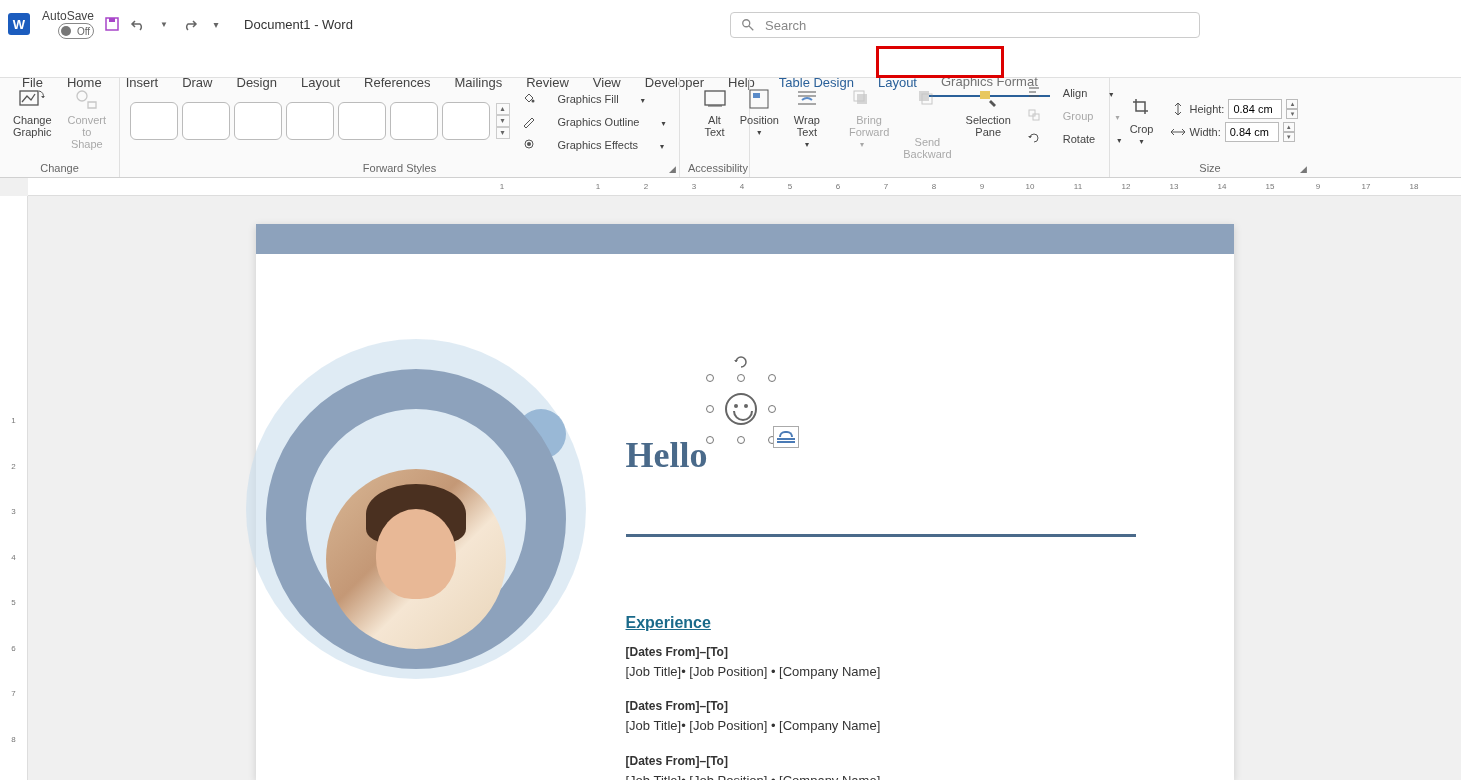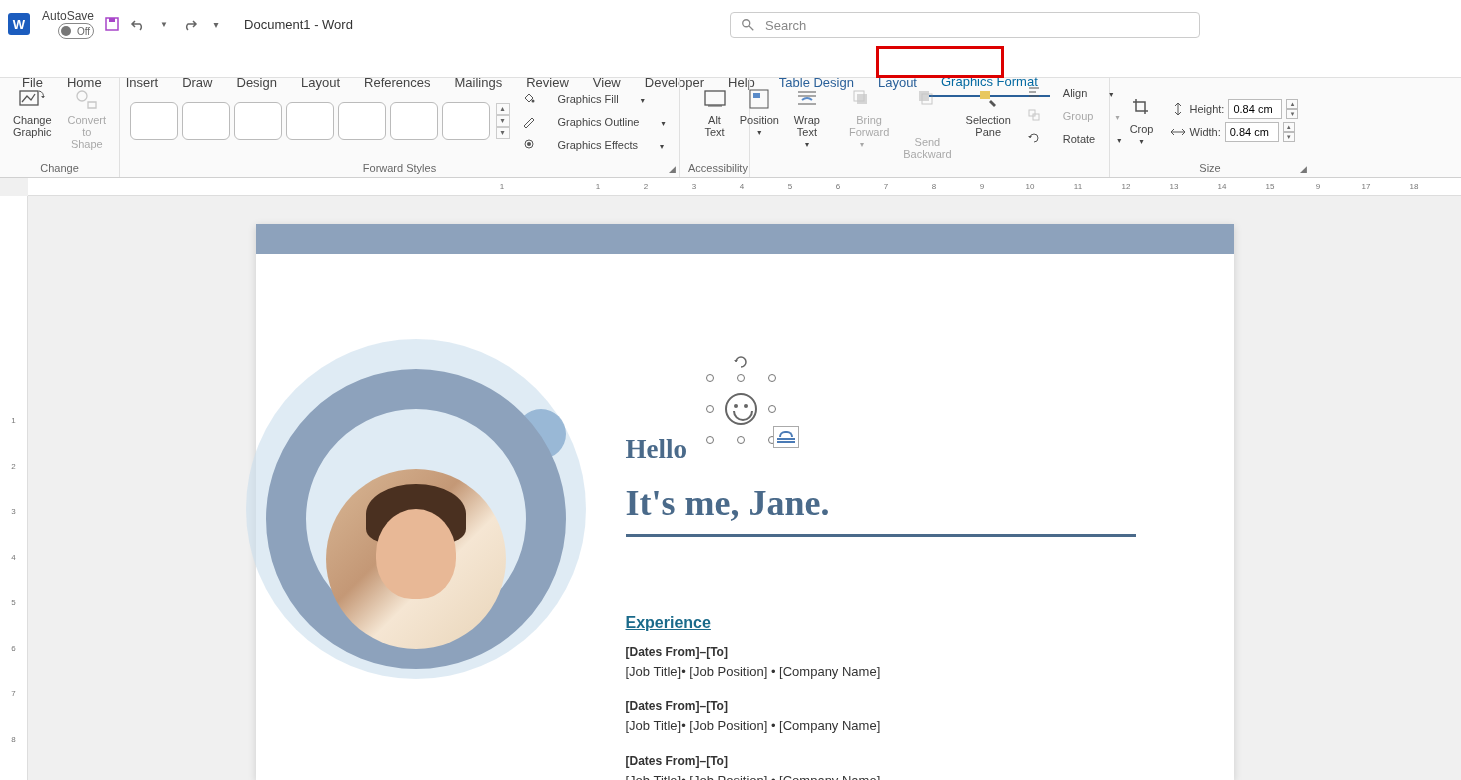--- a/index.html
+++ b/index.html
@@ -13,21 +13,21 @@
 .toggle-pill::before { content:""; width:10px; height:10px; border-radius:50%; background:#777; position:absolute; left:2px; top:2px; }
 .qat { display:flex; align-items:center; gap:10px; margin-right:20px; }
 .qat-icon { width:16px; height:16px; display:flex; align-items:center; justify-content:center; color:#683ab7; }
 .doc-title { font-size:13px; color:#333; }
 .search-box { position:absolute; left:730px; top:12px; width:470px; height:26px; border:1px solid #ccc; border-radius:4px; background:#fff; display:flex; align-items:center; padding:0 10px; gap:10px; color:#888; font-size:13px; }
 
 
 .ribbon-tabs { height:30px; background:#fff; display:flex; align-items:center; padding:0 10px; gap:0; font-size:13px; border-bottom:1px solid #e0e0e0; }
 .ribbon-tab { padding:6px 12px; color:#444; cursor:pointer;margin-top:40px; }
 .ribbon-tab.contextual { color:#2a6099; }
-.ribbon-tab.active { color:#0369a1; border-bottom:2px solid #2a6099; position:relative; }
+.ribbon-tab.active { color:#737373; border-bottom:2px solid #2a6099; position:relative; }
 .red-box { border:3px solid #d00; position:absolute; left:876px; top:46px; width:128px; height:32px; pointer-events:none; }
 
 
 .ribbon { height:100px; background:#fafafa; border-bottom:1px solid #d0d0d0; display:flex; font-size:11px; color:#444; }
 .ribbon-group { border-right:1px solid #e0e0e0; padding:4px 8px 0 8px; display:flex; flex-direction:column; align-items:center; position:relative; }
 .ribbon-group-content { display:flex; align-items:flex-start; gap:4px; flex:1; }
 .ribbon-group-label { font-size:11px; color:#666; text-align:center; padding:3px 0; width:100%; }
 .big-button { display:flex; flex-direction:column; align-items:center; justify-content:flex-start; padding:4px 6px; gap:2px; text-align:center; cursor:pointer; }
 .big-button .icon-box { width:28px; height:26px; display:flex; align-items:center; justify-content:center; }
 .big-button .label { font-size:11px; line-height:12px; }
@@ -65,21 +65,21 @@
 .sel-handles { position:absolute; inset:-6px; }
 .sel-handle { position:absolute; width:8px; height:8px; border:1px solid #777; border-radius:50%; background:#fff; }
 .rotate-handle { position:absolute; width:16px; height:16px; left:17px; top:-30px; color:#666; }
 .smiley { width:32px; height:32px; border:2px solid #666; border-radius:50%; position:absolute; left:9px; top:9px; }
 .smiley::before { content:""; position:absolute; width:4px; height:4px; background:#666; border-radius:50%; left:7px; top:9px; box-shadow:10px 0 #666; }
 .smiley::after { content:""; position:absolute; width:16px; height:8px; border:2px solid #666; border-top:none; border-radius:0 0 12px 12px; left:6px; top:16px; }
 .layout-options { position:absolute; left:517px; top:202px; width:26px; height:22px; border:1px solid #aaa; background:#fff; display:flex; flex-direction:column; align-items:center; justify-content:center; gap:1px;}
 .layout-options div { width:18px; height:2px; background:#4a7ab5; }
 .layout-options .arc { width:14px; height:6px; border:2px solid #4a7ab5; border-bottom:none; border-radius:8px 8px 0 0; background:none;}
 
-.hello-text { position:absolute; left:370px; top:210px; font-size:27px; font-weight:600; color:#4a6a8a; font-family:Georgia,serif; }
+.hello-text { position:absolute; left:370px; top:210px; font-size:36px; font-weight:600; color:#4a6a8a; font-family:Georgia,serif; }
 .itsme-text { position:absolute; left:370px; top:258px; font-size:36px; font-weight:600; color:#4a6a8a; font-family:Georgia,serif; }
 .hr-line { position:absolute; left:370px; top:310px; width:510px; height:3px; background:#4a6a8a; }
 
 .section-title { position:absolute; left:370px; top:390px; font-size:16px; font-weight:700; color:#1a6a8a; text-decoration:underline; }
 .exp-block { position:absolute; left:370px; font-size:13px; color:#333; line-height:20px; }
 .exp-dates { font-weight:700; font-size:12px; }
 
 svg { display:block; }
 </style>
 </head>
@@ -433,21 +433,20 @@
           <div class="sel-handle" style="right:-4px;bottom:-4px;"></div>
         </div>
       </div>
       <div class="layout-options">
         <div class="arc"></div>
         <div></div>
           <div></div>
       </div>
 
       <div class="hello-text">Hello</div>
-      <div class="itsme-text">It's me, Jane.</div>
       <div class="hr-line"></div>
 
       <div class="section-title">Experience</div>
 
       <div class="exp-block" style="top:418px;">
         <div class="exp-dates">[Dates From]–[To]</div>
         <div>[Job Title]• [Job Position] • [Company Name]</div>
       </div>
       <div class="exp-block" style="top:472px;">
         <div class="exp-dates">[Dates From]–[To]</div>

